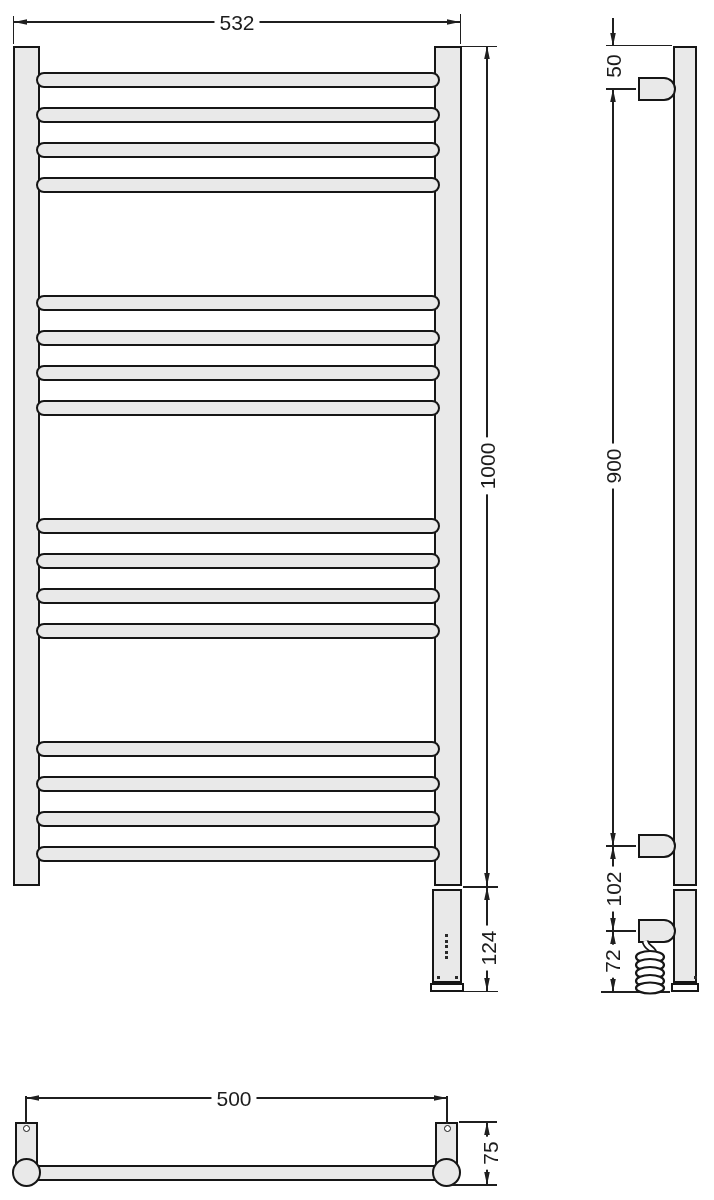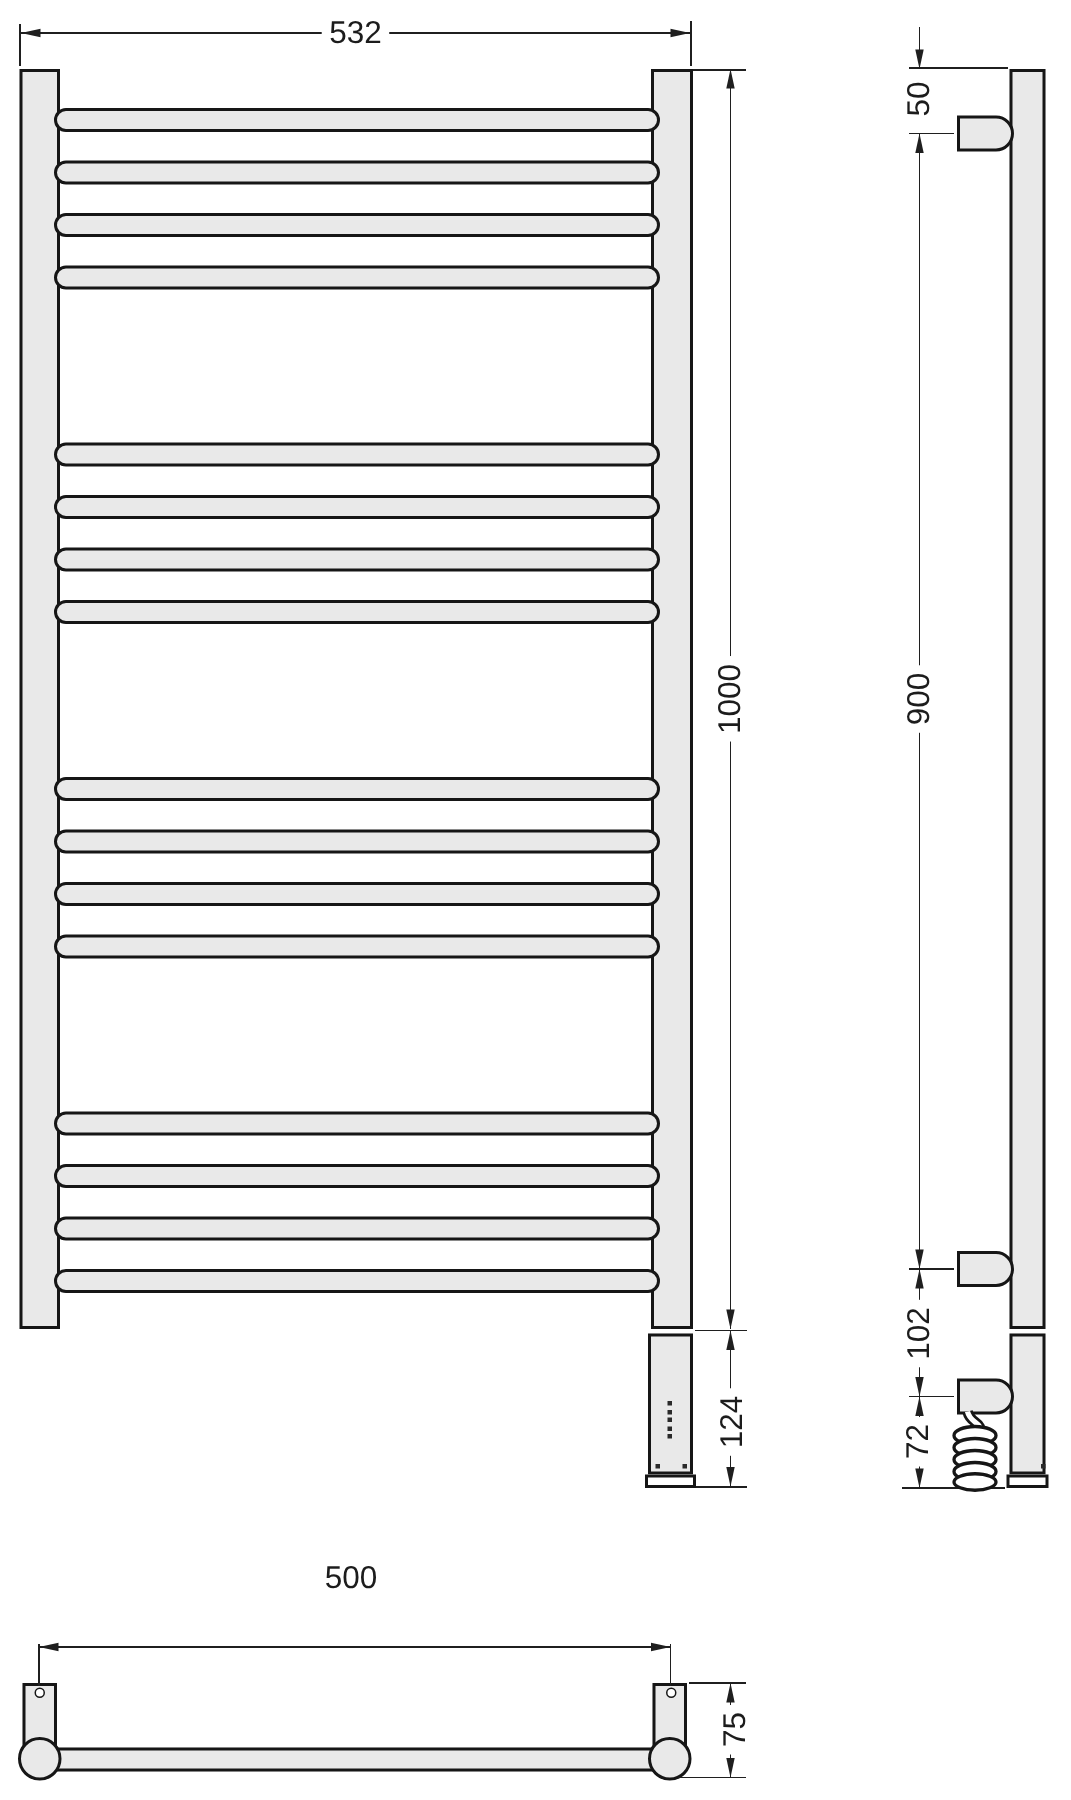--- a/index.html
+++ b/index.html
@@ -161,16 +161,16 @@
     </g>
   </svg>
 
   <span class="dim-label" style="left:237px;top:22px">532</span>
   <span class="dim-label vertical" style="left:487px;top:466px">1000</span>
   <span class="dim-label vertical" style="left:488px;top:948px">124</span>
   <span class="dim-label vertical" style="left:613px;top:66px">50</span>
   <span class="dim-label vertical" style="left:613px;top:466px">900</span>
   <span class="dim-label vertical" style="left:613px;top:889px">102</span>
   <span class="dim-label vertical" style="left:612px;top:961px">72</span>
-  <span class="dim-label" style="left:234px;top:1052px">500</span>
+  <span class="dim-label" style="left:234px;top:1098px">500</span>
   <span class="dim-label vertical" style="left:490px;top:1153px">75</span>
 
 </div>
 
 </body></html>

